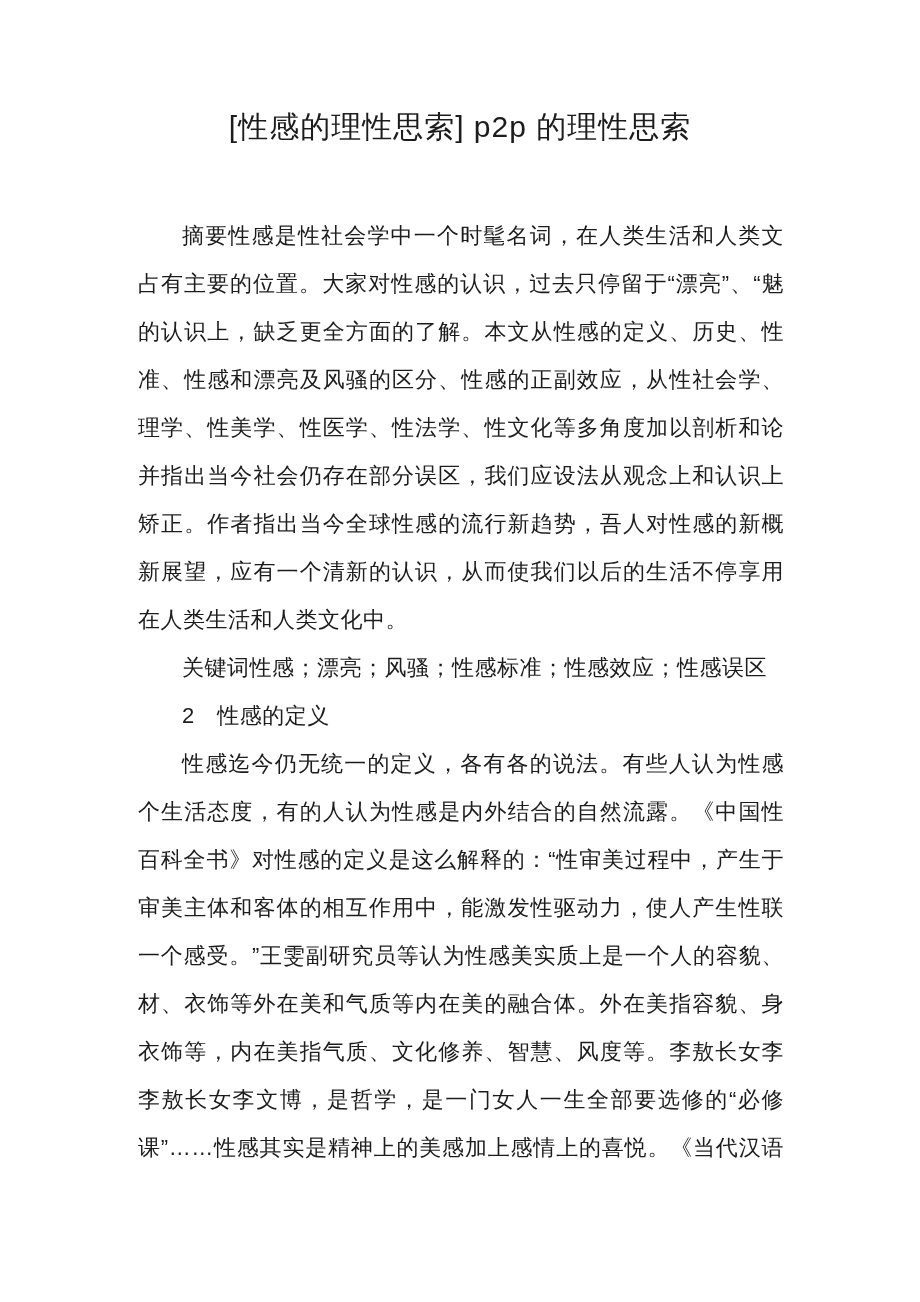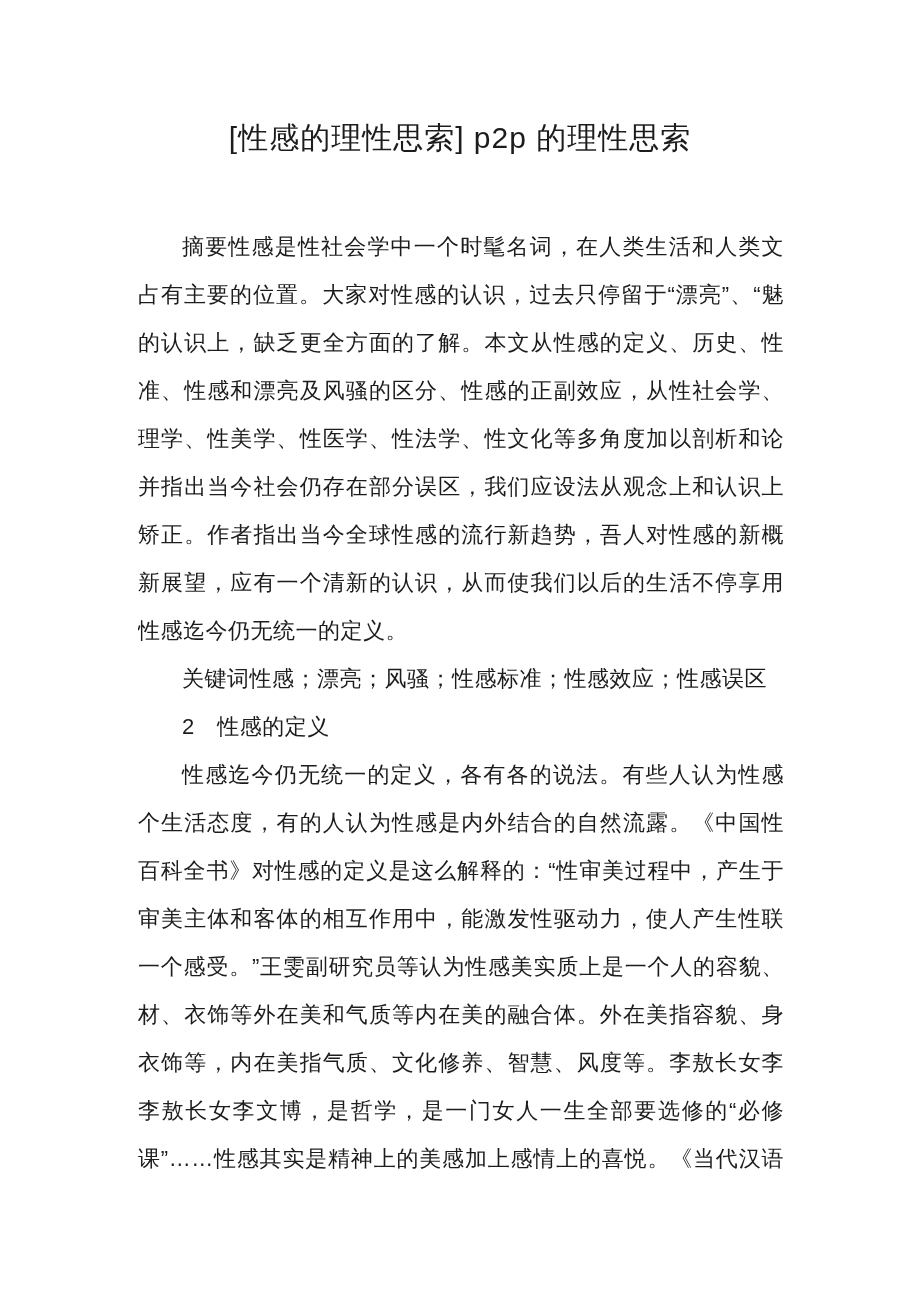--- a/index.html
+++ b/index.html
@@ -14,21 +14,21 @@
     color: #1c1c1c;
   }
   .page {
     position: relative;
     width: 920px;
     height: 1302px;
     background: #ffffff;
     overflow: hidden;
   }
   .doc-title {
-    margin: 11px;
+    margin: 0;
     padding-top: 104px;
     height: 46px;
     line-height: 46px;
     text-align: center;
     font-size: 30px;
     font-weight: 400;
     letter-spacing: 1px;
     white-space: nowrap;
   }
   .doc-body {
@@ -63,21 +63,21 @@
   <div class="doc-body">
       <div class="paragraph">
         <div class="line indent fill">摘要性感是性社会学中一个时髦名词，在人类生活和人类文化中</div>
         <div class="line fill">占有主要的位置。大家对性感的认识，过去只停留于“漂亮”、“魅力”</div>
         <div class="line fill">的认识上，缺乏更全方面的了解。本文从性感的定义、历史、性感标</div>
         <div class="line fill">准、性感和漂亮及风骚的区分、性感的正副效应，从性社会学、性心</div>
         <div class="line fill">理学、性美学、性医学、性法学、性文化等多角度加以剖析和论述，</div>
         <div class="line fill">并指出当今社会仍存在部分误区，我们应设法从观念上和认识上加以</div>
         <div class="line fill">矫正。作者指出当今全球性感的流行新趋势，吾人对性感的新概念及</div>
         <div class="line fill">新展望，应有一个清新的认识，从而使我们以后的生活不停享用到时</div>
-        <div class="line">性感迄今仍无统一的定义。</div>
+        <div class="line">在人类生活和人类文化中。</div>
       </div>
       <div class="paragraph">
         <div class="line indent">关键词性感；漂亮；风骚；性感标准；性感效应；性感误区</div>
       </div>
       <div class="paragraph">
         <div class="line indent">2　性感的定义</div>
       </div>
       <div class="paragraph">
         <div class="line indent fill">性感迄今仍无统一的定义，各有各的说法。有些人认为性感是一</div>
         <div class="line fill">个生活态度，有的人认为性感是内外结合的自然流露。《中国性科学</div>

